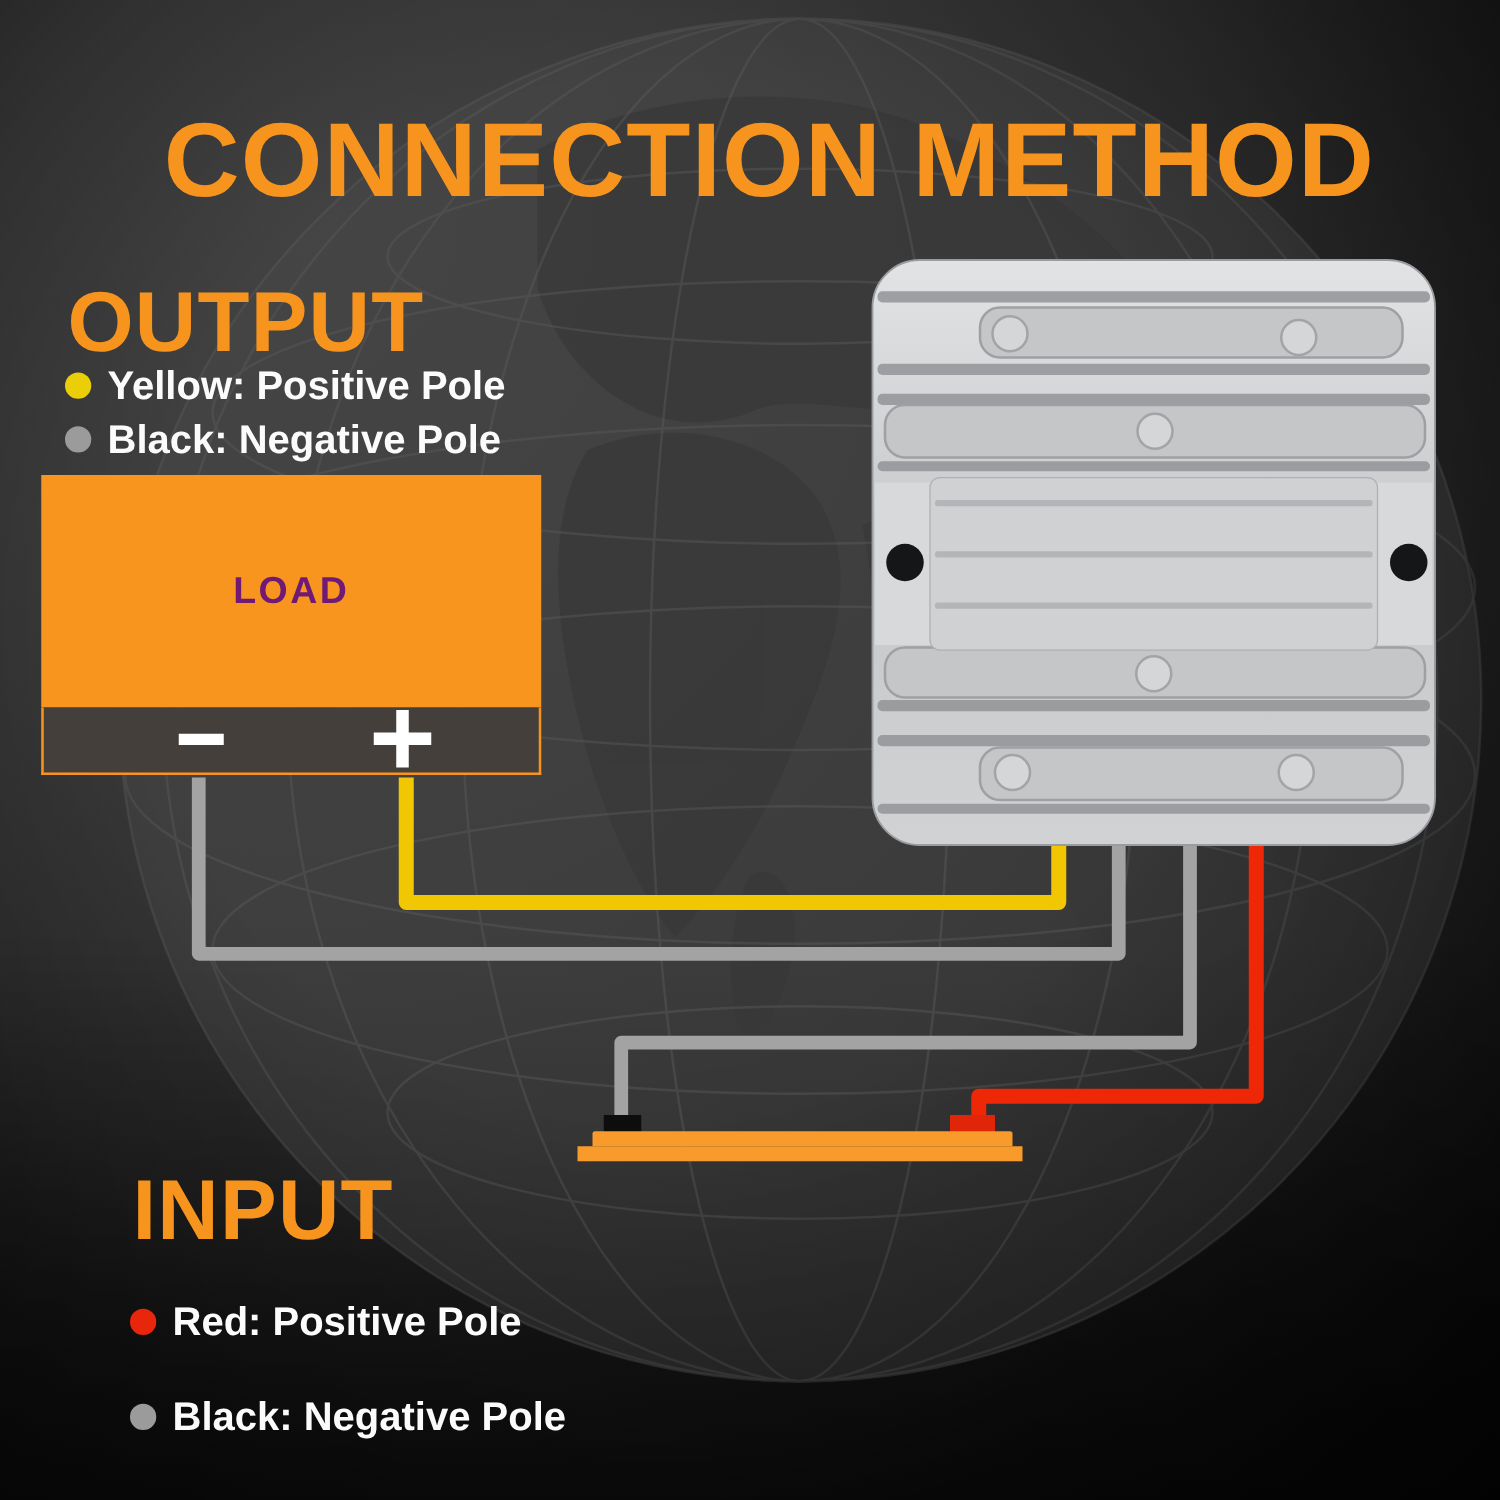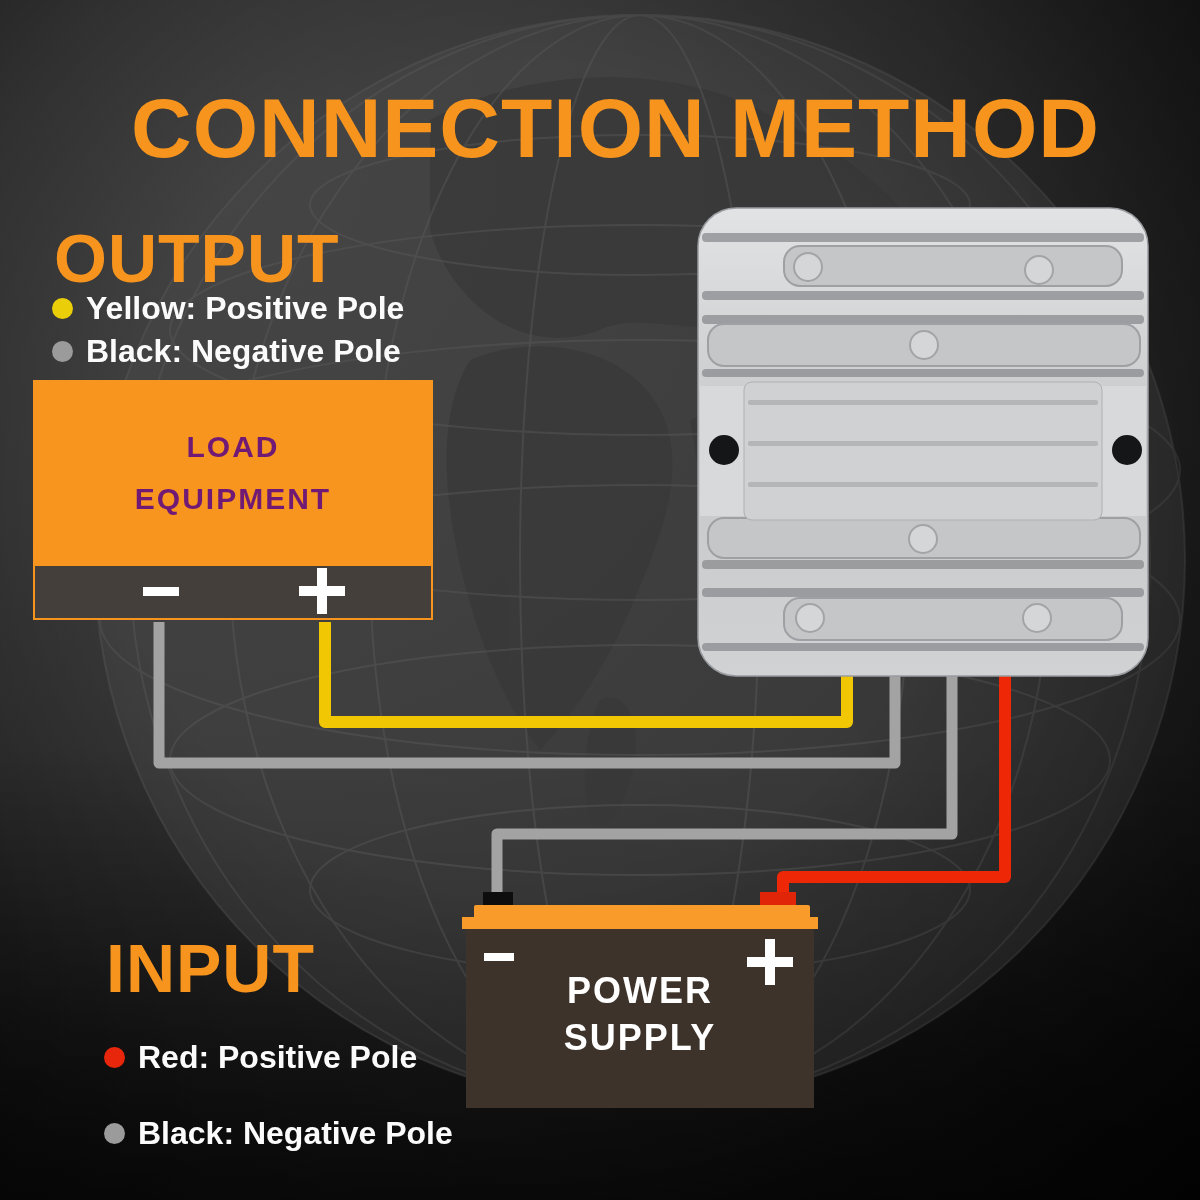--- a/index.html
+++ b/index.html
@@ -159,21 +159,20 @@
     </div>
     <div class="legend-row">
       <span class="dot" style="background: rgb(155, 155, 155);"></span>
       <span class="legend-label">Black: Negative Pole</span>
     </div>
   </div>
 
   <div class="abs load-box">
     <div class="load-main">
       <div class="load-line">LOAD</div>
-      <div class="load-line">EQUIPMENT</div>
     </div>
     <div class="load-strip">
       <span class="sym-minus" aria-label="−"></span>
       <span class="sym-plus" aria-label="+"></span>
     </div>
   </div>
 
   <div class="abs legend-head in-legend-head">INPUT</div>
   <div class="abs legend in-legend">
     <div class="legend-row">
@@ -184,23 +183,15 @@
       <span class="dot" style="background: rgb(155, 155, 155);"></span>
       <span class="legend-label">Black: Negative Pole</span>
     </div>
   </div>
 
   <div class="abs battery">
     <span class="bat-term bat-term-neg"></span>
     <span class="bat-term bat-term-pos"></span>
     <div class="bat-lid-top"></div>
     <div class="bat-lid"></div>
-    <div class="bat-body">
-      <span class="sym-minus" aria-label="−"></span>
-      <span class="sym-plus" aria-label="+"></span>
-      <div class="bat-text">
-        <div class="bat-line">POWER</div>
-        <div class="bat-line">SUPPLY</div>
-      </div>
-    </div>
   </div>
 
 </div>
 
 </body></html>

